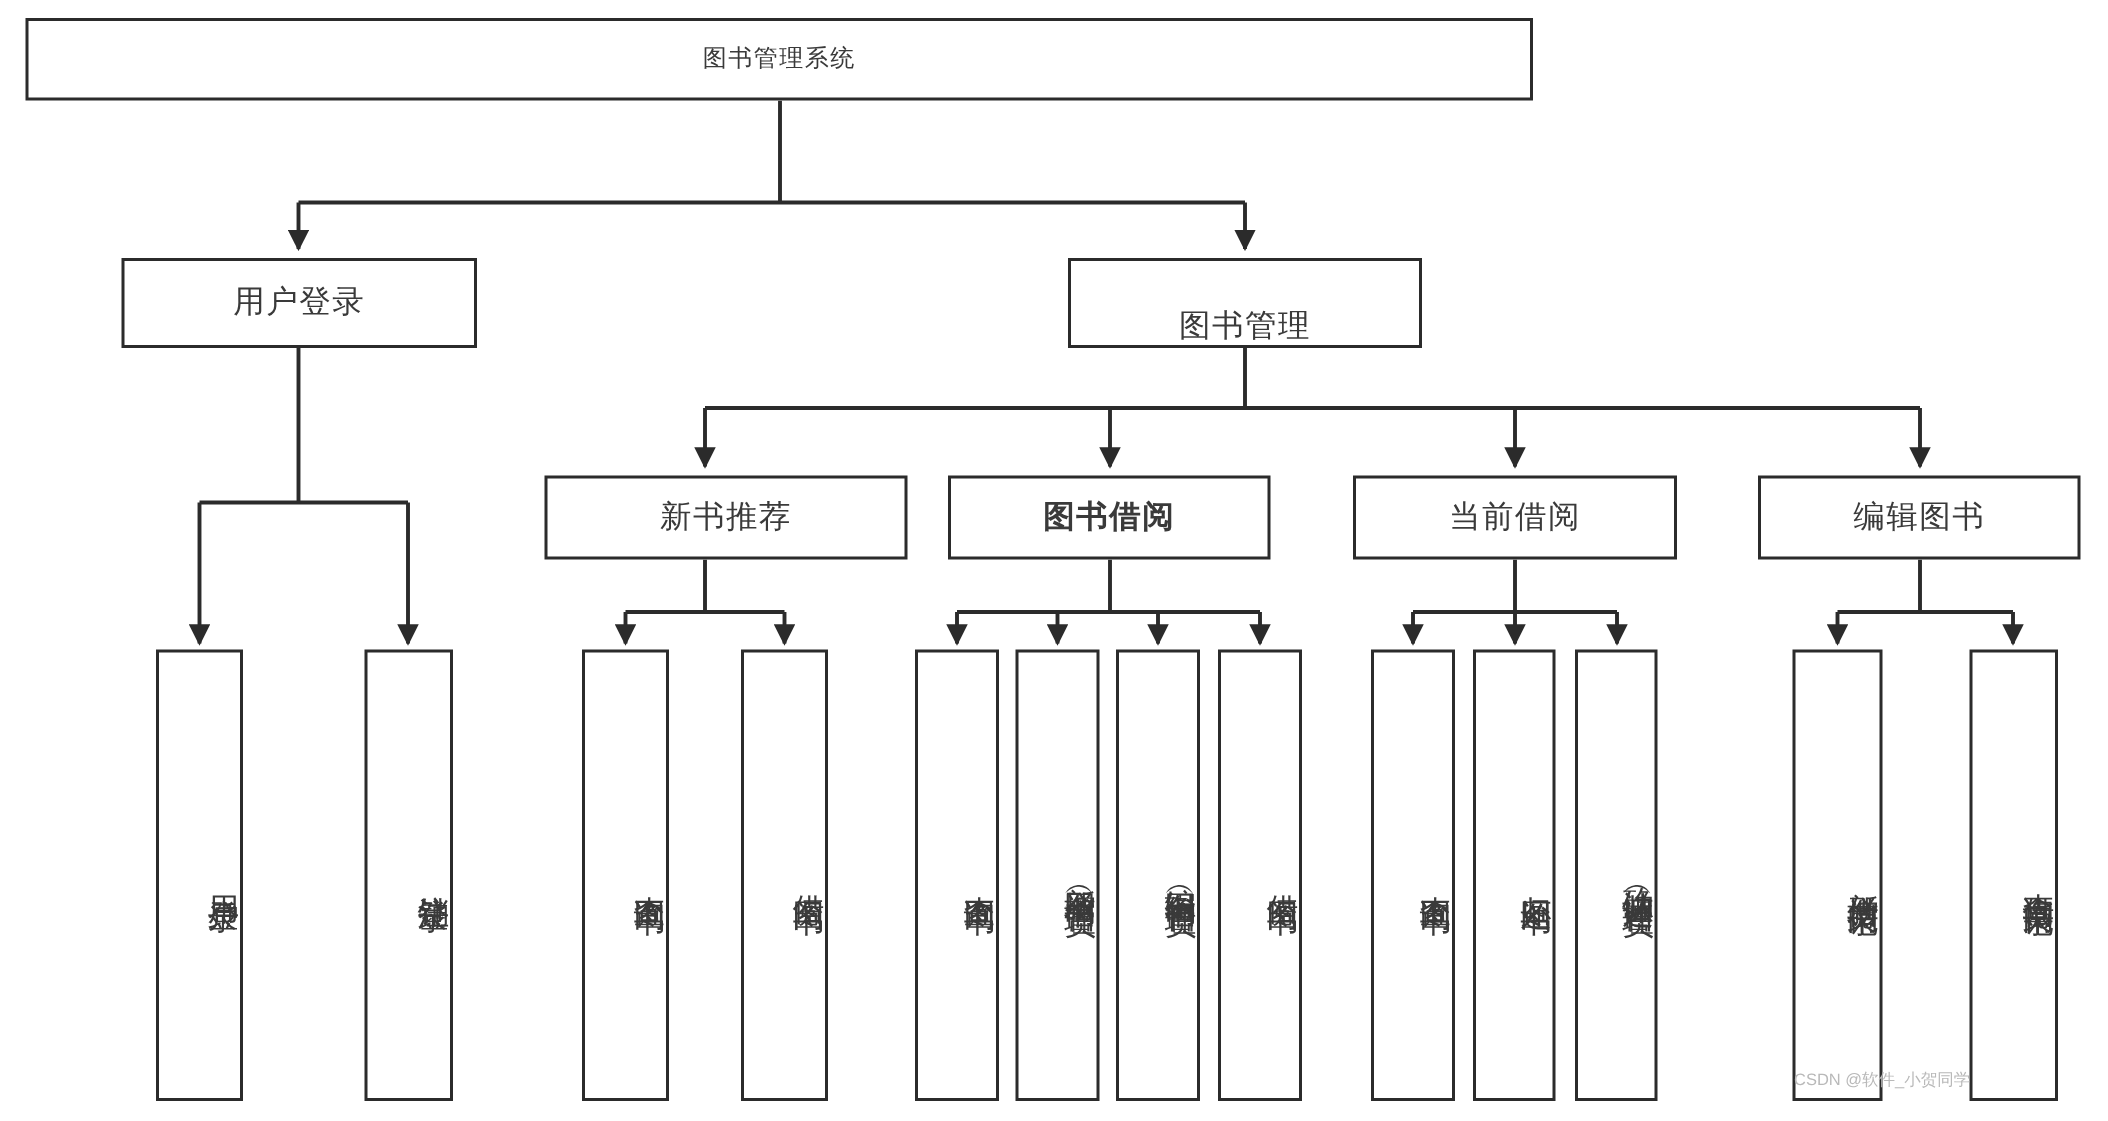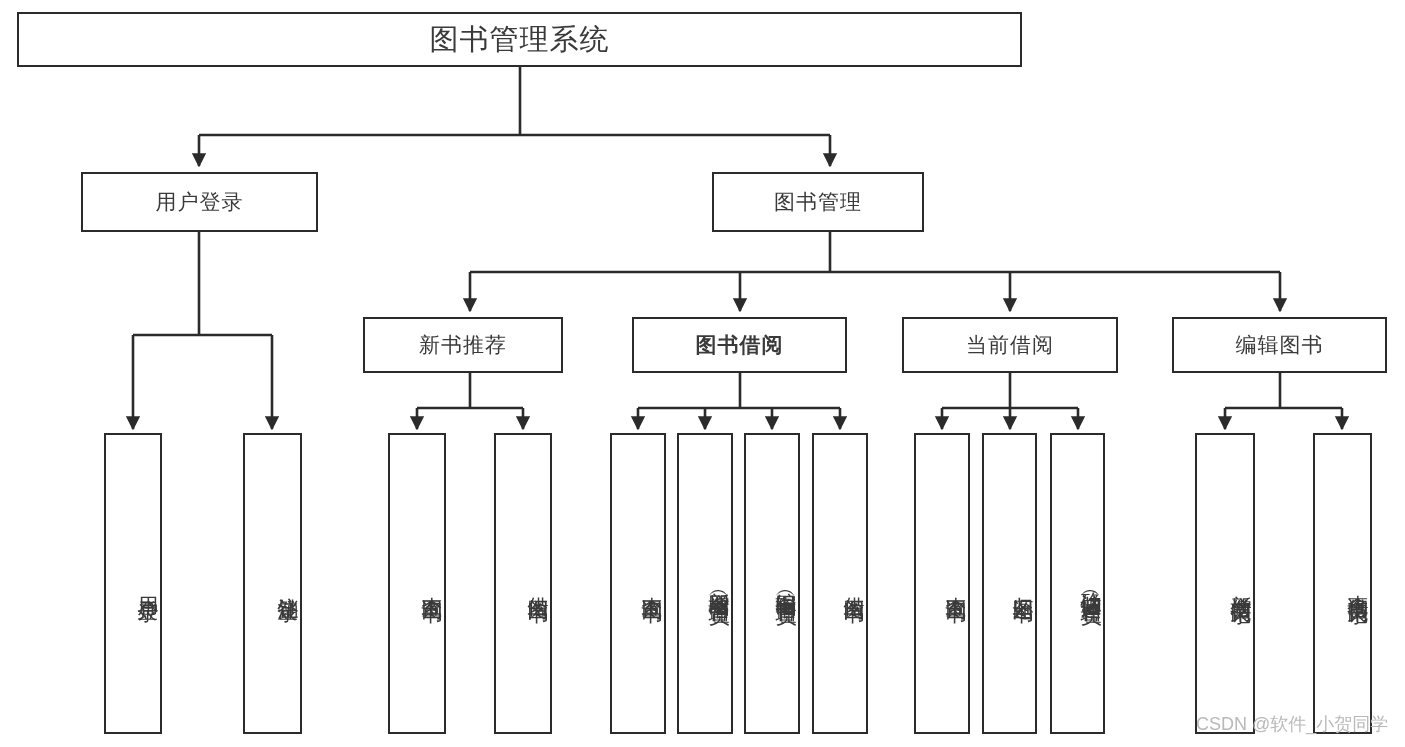--- a/index.html
+++ b/index.html
@@ -37,38 +37,38 @@
     color: #3a3a3a;
     z-index: 2;
   }
   .node-h {
     font-size: 21px;
     line-height: 1.2;
     letter-spacing: 1px;
     white-space: nowrap;
   }
   .node-root {
-    font-size: 29px;
+    font-size: 16px;
   }
   .node-v {
     writing-mode: vertical-rl;
     text-orientation: upright;
     font-size: 21px;
     line-height: 1.15;
     letter-spacing: 2px;
     padding: 4px 0;
     align-items: flex-start;
     justify-content: center;
     overflow: hidden;
   }
   .watermark {
     position: absolute;
     left: 1196px;
     top: 712px;
-    font-size: 18px;
+    font-size: 11px;
     color: #b9b9b9;
     white-space: nowrap;
     z-index: 5;
     font-family: "Liberation Sans", "DejaVu Sans", sans-serif;
   }
 </style>
 </head>
 <body>
 
 <div id="canvas">
@@ -125,25 +125,25 @@
     </g>
   </svg>
 
   <div class="node node-h node-root" style="left:17px; top:12px; width:1005px; height:55px;">
     <span>图书管理系统</span>
   </div>
 
   <div class="node node-h" style="left:81px; top:172px; width:237px; height:60px;">
     <span>用户登录</span>
   </div>
-  <div class="node node-h" style="left:712px; top:172px; width:212px; height:60px;">
+  <div class="node node-h" style="left:712px; top:172px; width:236px; height:60px;align-items:flex-end;">
     <span>图书管理</span>
   </div>
 
-  <div class="node node-h" style="left:363px; top:317px; width:200px; height:56px;">
+  <div class="node node-h" style="left:363px; top:317px; width:242px; height:56px;">
     <span>新书推荐</span>
   </div>
   <div class="node node-h" style="left:632px; top:317px; width:215px; height:56px;font-weight:bold;">
     <span>图书借阅</span>
   </div>
   <div class="node node-h" style="left:902px; top:317px; width:216px; height:56px;">
     <span>当前借阅</span>
   </div>
   <div class="node node-h" style="left:1172px; top:317px; width:215px; height:56px;">
     <span>编辑图书</span>

